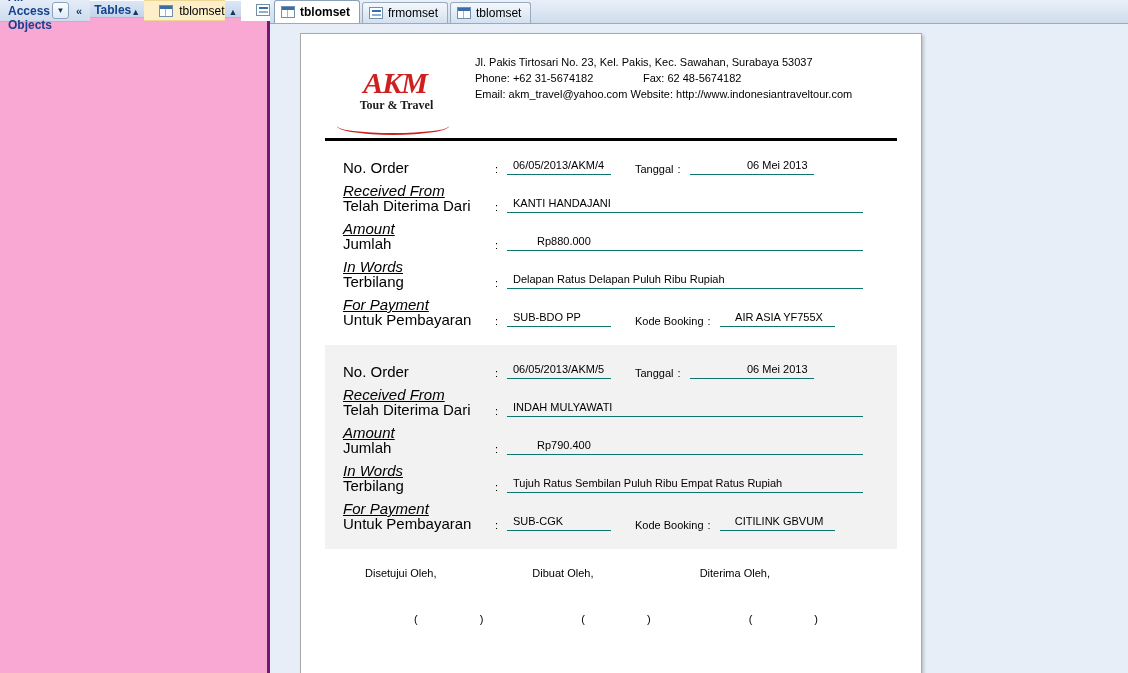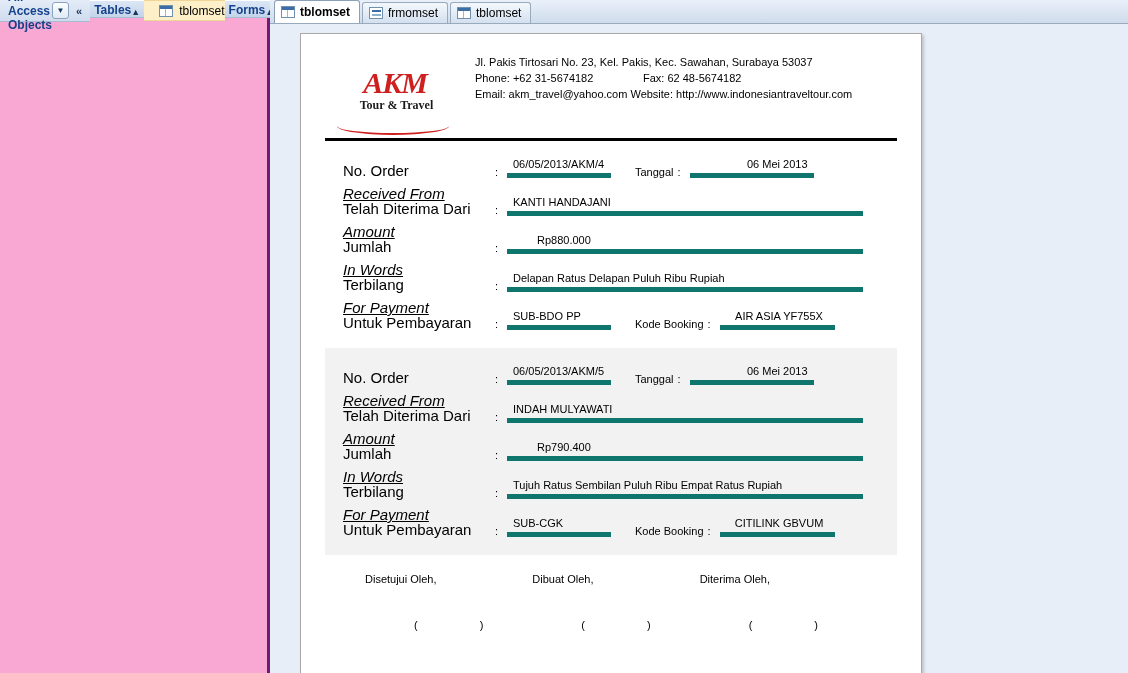--- a/index.html
+++ b/index.html
@@ -302,21 +302,21 @@
     width: 152px;
     font-size: 15px;
     color: #000;
     flex: 0 0 auto;
     line-height: 15px;
   }
   .colon { width: 12px; font-size: 11px; flex: 0 0 auto; }
   .val {
     font-size: 11px;
     color: #000;
-    border-bottom: 5px solid #0f766e;
+    border-bottom: 1px solid #0f766e;
     padding: 0 2px 1px 6px;
     line-height: 15px;
     min-height: 16px;
   }
   .val.w-short { width: 104px; }
   .val.w-long  { width: 356px; }
   .val.w-date  { width: 124px; text-align: right; padding-right: 6px; }
   .val.w-amount{ width: 356px; padding-left: 30px; }
   .val.w-pay   { width: 104px; }
   .val.w-book  { width: 115px; text-align: center; }
@@ -360,21 +360,20 @@
       <span class="gh-chevron">▲</span>
     </div>
     <div class="nav-item selected">
       <span class="nav-icon">
           <span class="icon-table"></span>
         </span>
       <span>tblomset</span>
     </div>
 
     <div class="group-header">
-      <span class="gh-label">Forms</span>
       <span class="gh-chevron">▲</span>
     </div>
     <div class="nav-item">
       <span class="nav-icon">
           <span class="icon-form"></span>
         </span>
       <span>frmomset</span>
     </div>
 
     <div class="group-header">

